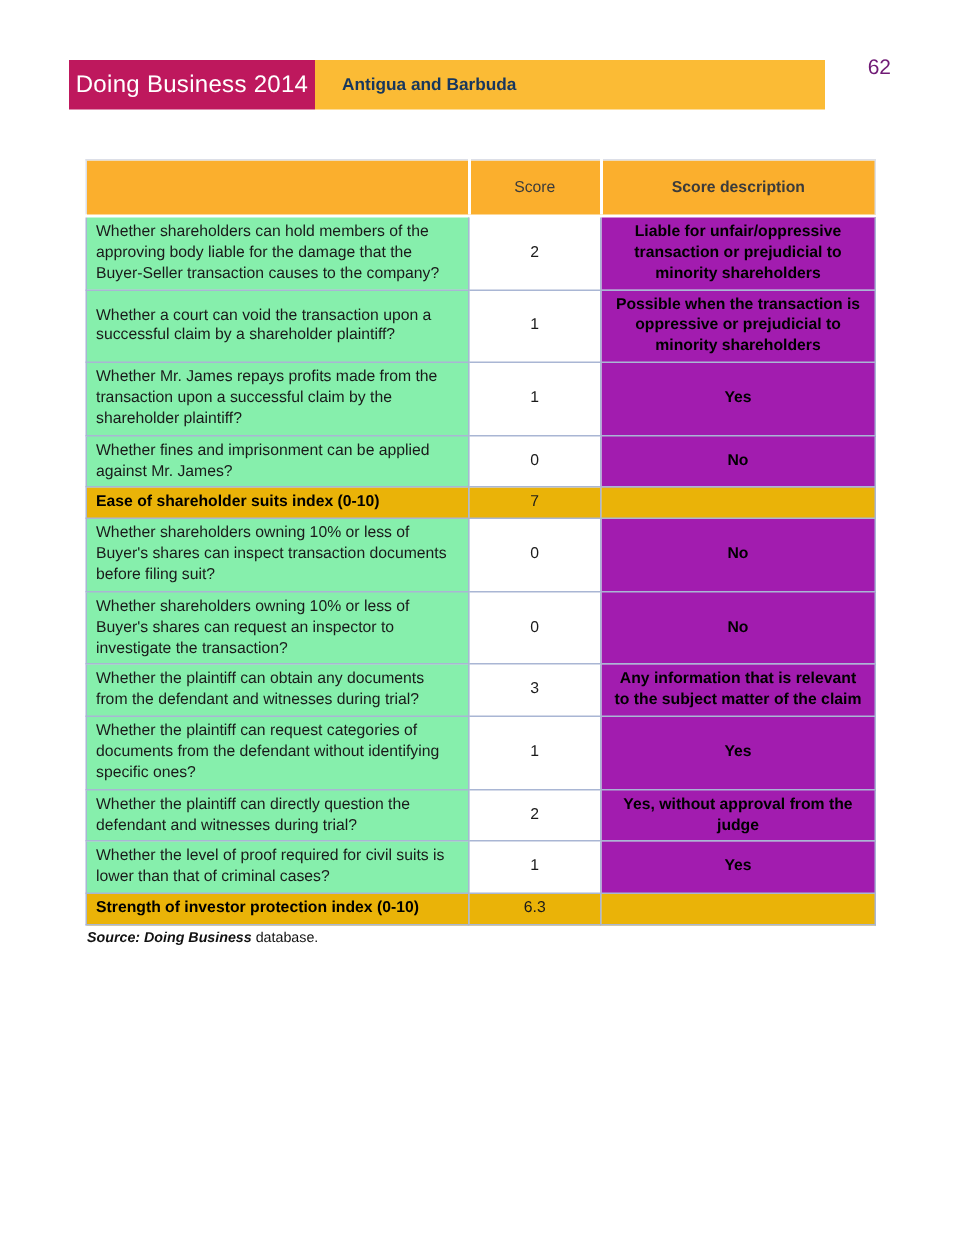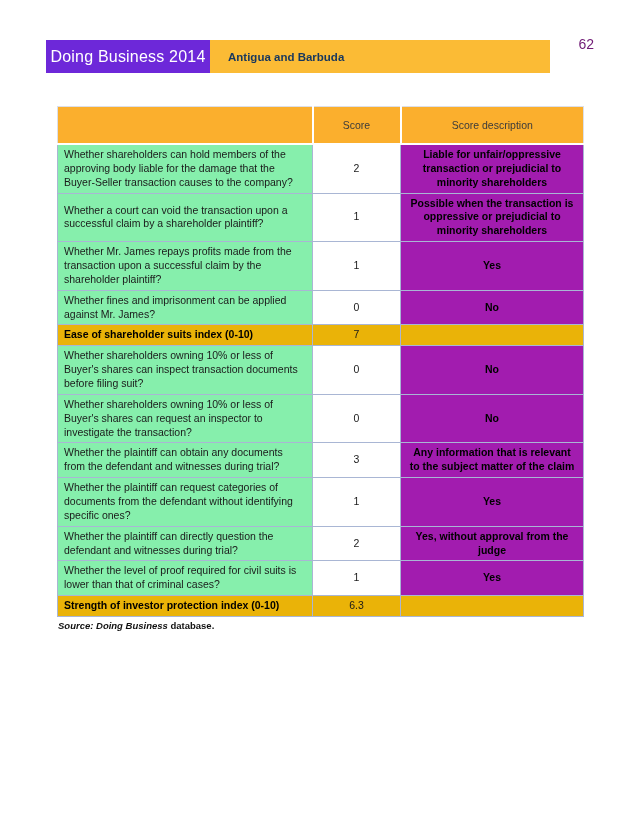--- a/index.html
+++ b/index.html
@@ -10,21 +10,21 @@
     color: #1a1a1a;
     position: relative;
     overflow: hidden;
   }
   .banner {
     position: absolute; top: 40px; left: 46px;
     width: 504px; height: 33px;
     display: flex;
   }
   .banner-blue {
-    width: 164px; background: #6d28d9;
+    width: 164px; background: #be185d;
     color: #ffffff; font-size: 16px; font-weight: 400;
     display: flex; align-items: center; justify-content: center;
     letter-spacing: 0.2px;
   }
   .banner-yellow {
     flex: 1; background: #FBBB35;
     color: #17375E; font-size: 11.5px; font-weight: bold;
     display: flex; align-items: center;
     padding-left: 18px;
   }
@@ -48,21 +48,21 @@
     color: #3b3b3b;
     text-align: center;
     vertical-align: middle;
     border: 0;
     border-left: 2px solid #ffffff;
     border-bottom: 2px solid #ffffff;
     border-top: 1px solid #DCDFE8;
     font-size: 10.5px;
   }
   table.scores th:first-child { border-left: 1px solid #DCDFE8; }
-  table.scores th:last-child { border-right: 1px solid #DCDFE8; }
+  table.scores th:last-child { border-right: 1px solid #DCDFE8; font-weight: bold; }
   table.scores td {
     border: 1px solid #A9B6D4;
     padding: 3px 6px;
     vertical-align: middle;
     line-height: 1.32;
   }
   td.q { background: #86efac; text-align: left; }
   td.score { text-align: center; background: #ffffff; }
   td.desc {
     text-align: center; background: #a21caf;
@@ -73,21 +73,21 @@
   tr.index-row td.q { font-weight: bold; color: #000000; }
   tr.index-row td.score { font-weight: 400; }
   tr.index-row td.desc { font-weight: 400; }
   .source-line {
     margin-top: 3px;
     font-size: 9.5px;
     color: #111111;
     padding-left: 1px;
   }
   .src-prefix, .src-name { font-style: italic; font-weight: bold; }
-  .src-suffix { font-style: normal; font-weight: 700; }
+  .src-suffix { font-style: normal; font-weight: 400; }
 </style>
 </head>
 <body>
 
 <div class="banner">
   <div class="banner-blue">Doing Business 2014</div>
   <div class="banner-yellow">Antigua and Barbuda</div>
 </div>
 <div class="page-number">62</div>
 

